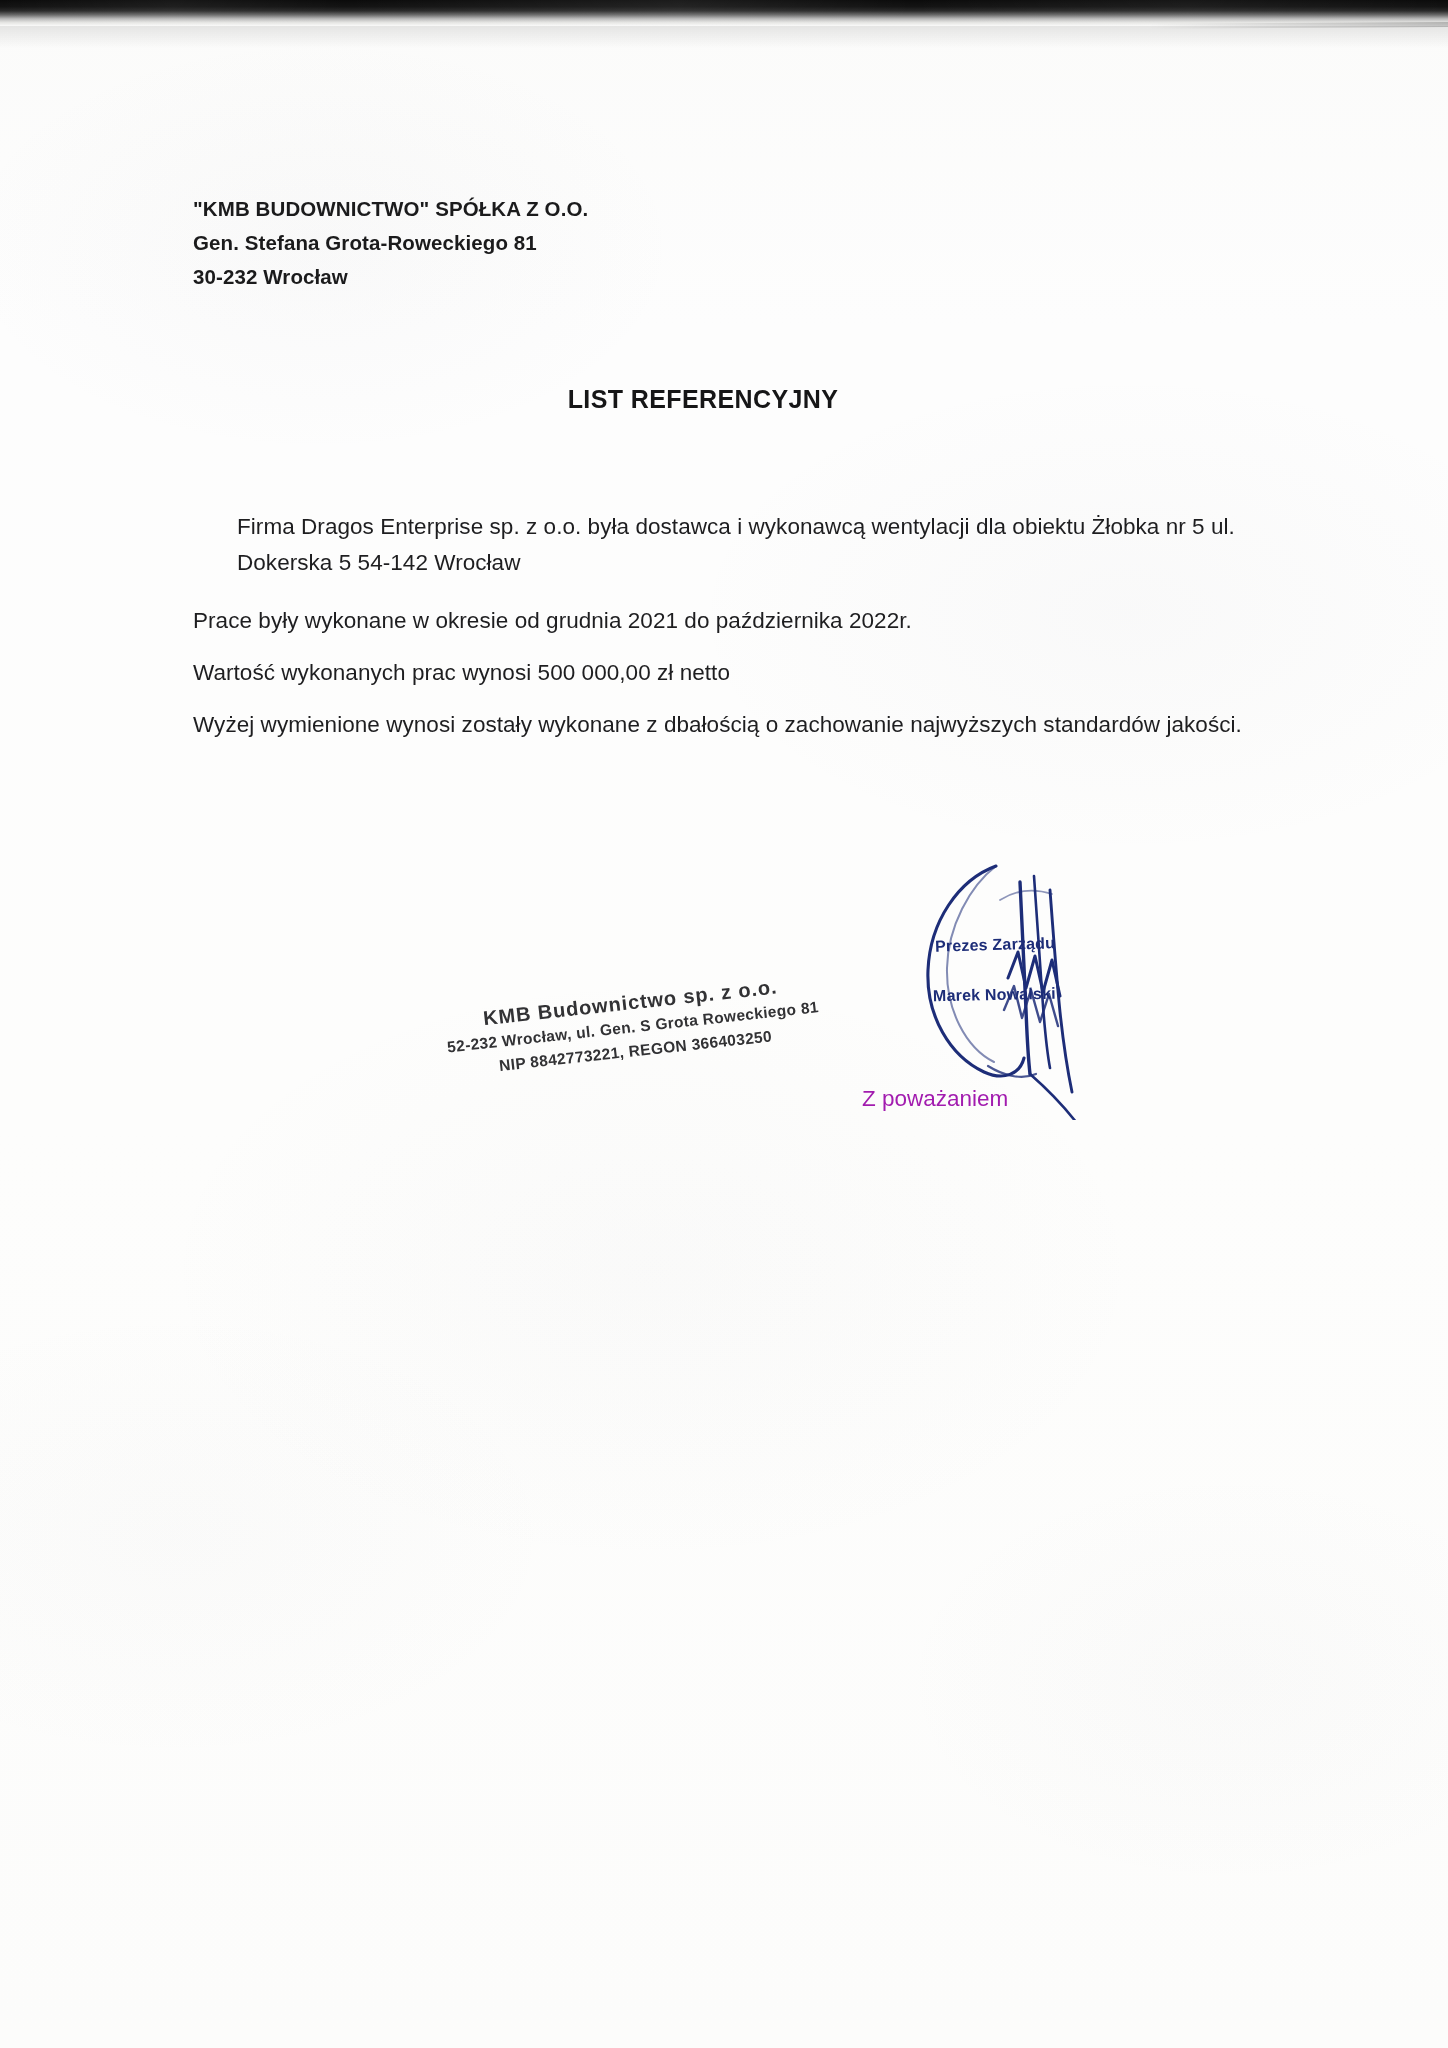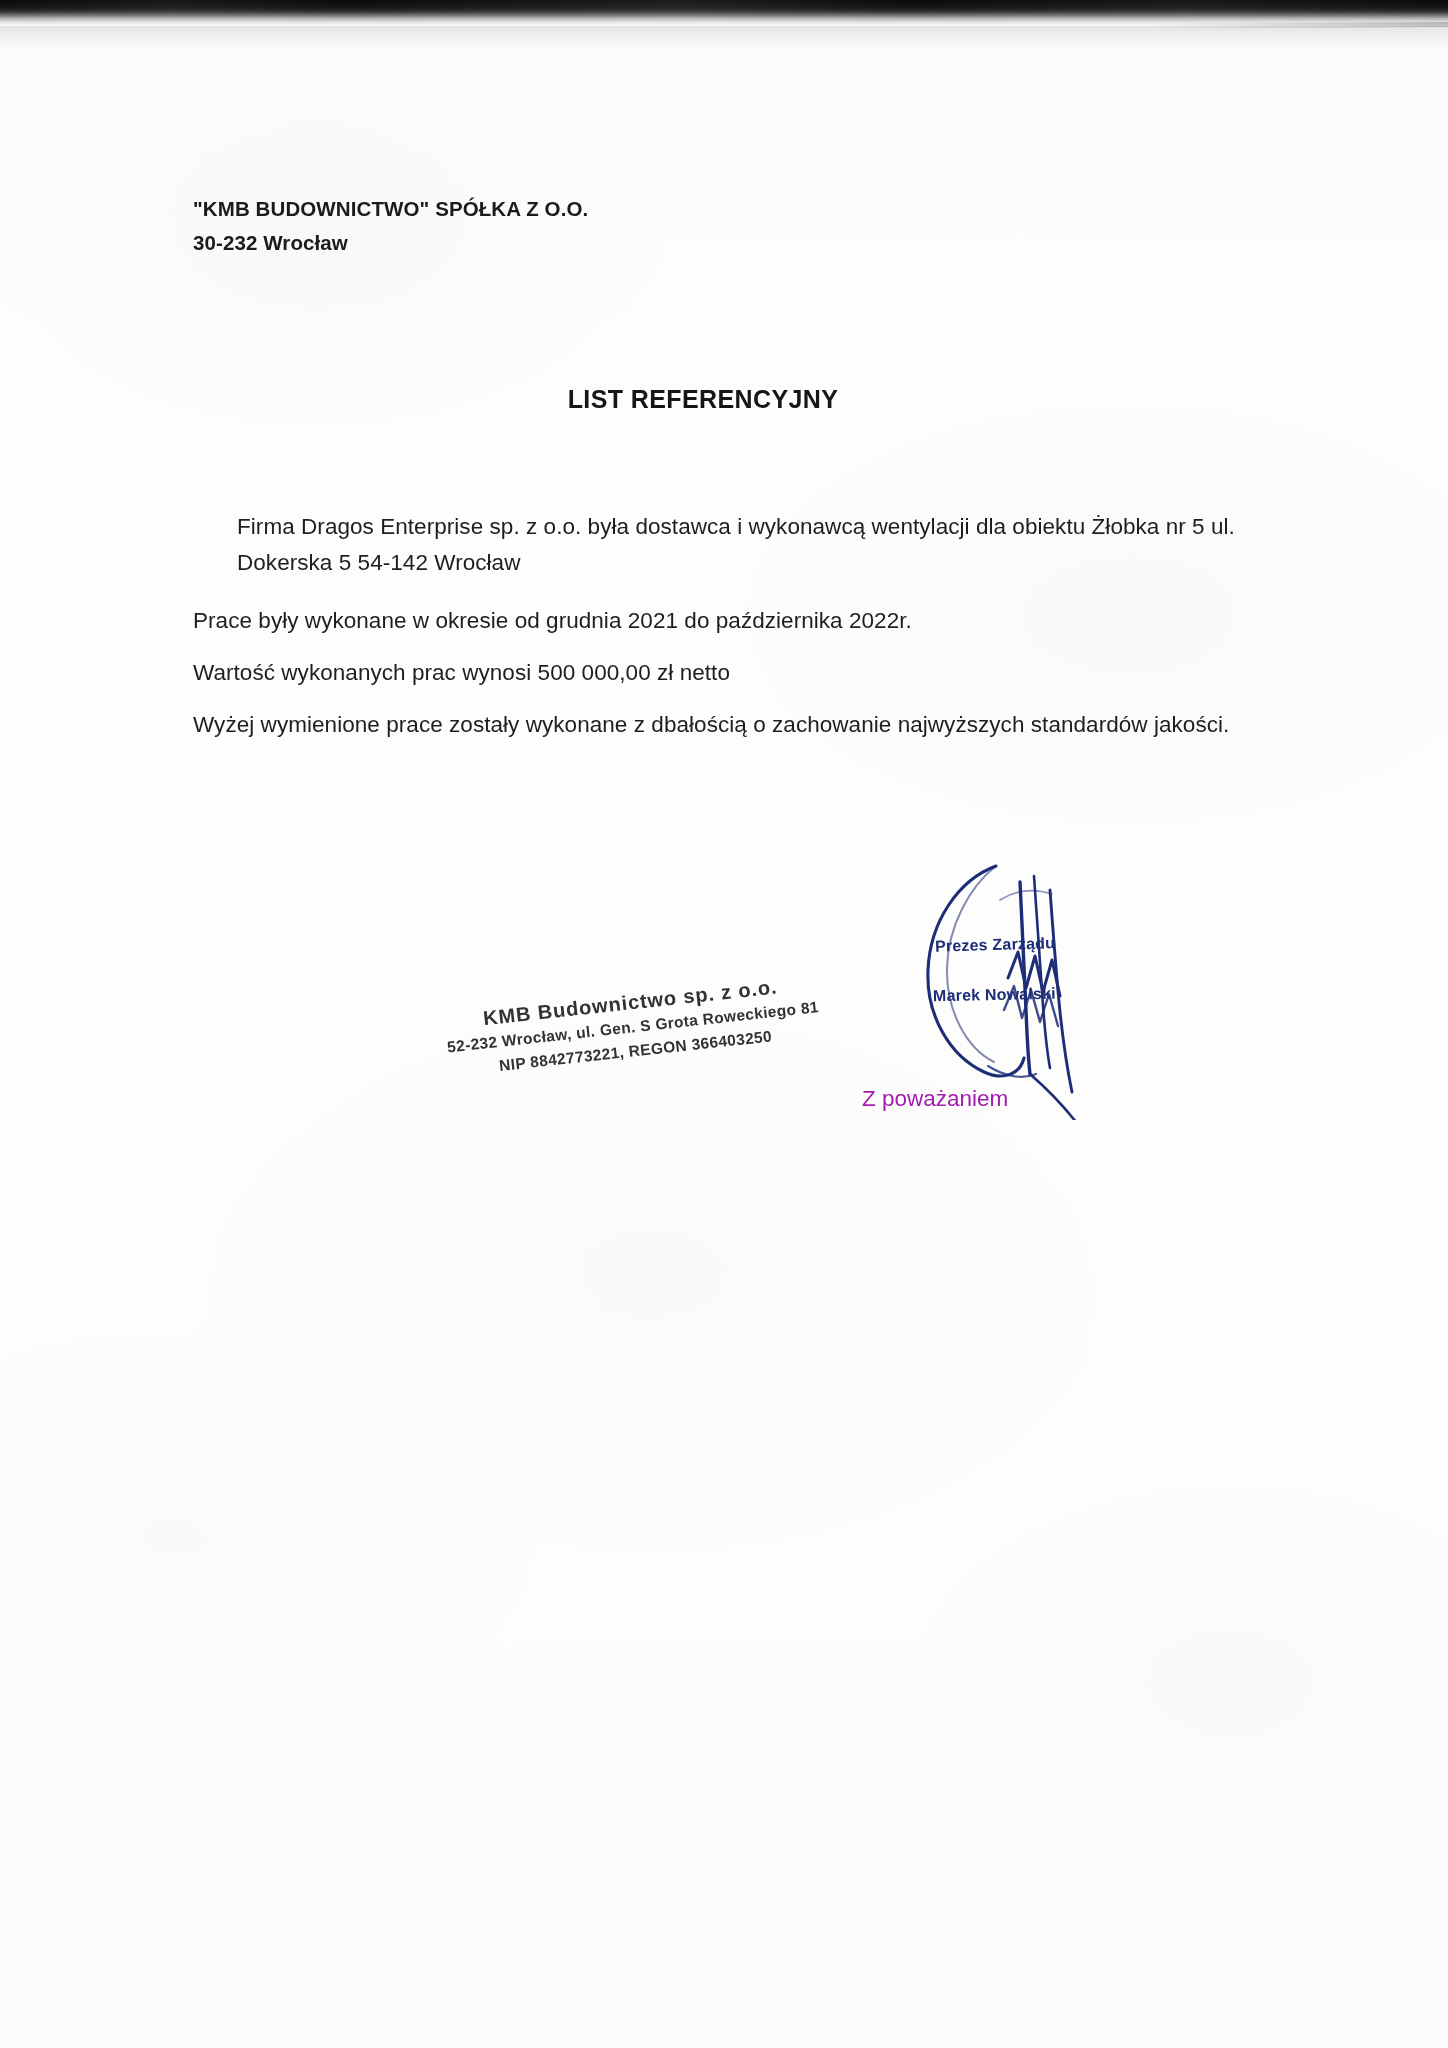--- a/index.html
+++ b/index.html
@@ -217,29 +217,30 @@
 
   <div id="paper-grain"></div>
   <div id="scan-top-edge"></div>
   <div id="scan-top-shadow"></div>
   <div id="scan-skew-line"></div>
 
   <div id="doc-body">
 
     <div class="letterhead">
       <div>"KMB BUDOWNICTWO" SPÓŁKA Z O.O.</div>
+      <div>Gen. Stefana Grota-Roweckiego 81</div>
       <div>30-232 Wrocław</div>
     </div>
 
     <div id="doc-title">LIST REFERENCYJNY</div>
 
     <div class="para" id="para-0">Firma Dragos Enterprise sp. z o.o. była dostawca i wykonawcą wentylacji dla obiektu Żłobka nr 5 ul. Dokerska 5 54-142 Wrocław</div>
     <div class="para" id="para-1">Prace były wykonane w okresie od grudnia 2021 do października 2022r.</div>
     <div class="para" id="para-2">Wartość wykonanych prac wynosi 500 000,00 zł netto</div>
-    <div class="para" id="para-3">Wyżej wymienione prace zostały wykonane z dbałością o zachowanie najwyższych standardów jakości.</div>
+    <div class="para" id="para-3">Wyżej wymienione wynosi zostały wykonane z dbałością o zachowanie najwyższych standardów jakości.</div>
 
     <div id="company-stamp">
       <div id="stamp-line-0">KMB Budownictwo sp. z o.o.</div>
       <div id="stamp-line-1">52-232 Wrocław, ul. Gen. S  Grota Roweckiego 81</div>
       <div id="stamp-line-2">NIP  8842773221, REGON  366403250</div>
     </div>
 
     <div id="signature-block">
       <svg id="signature-svg" width="220" height="260" viewBox="0 0 220 260">
         <g fill="none" stroke="#1d2d78" stroke-linecap="round" stroke-linejoin="round">

